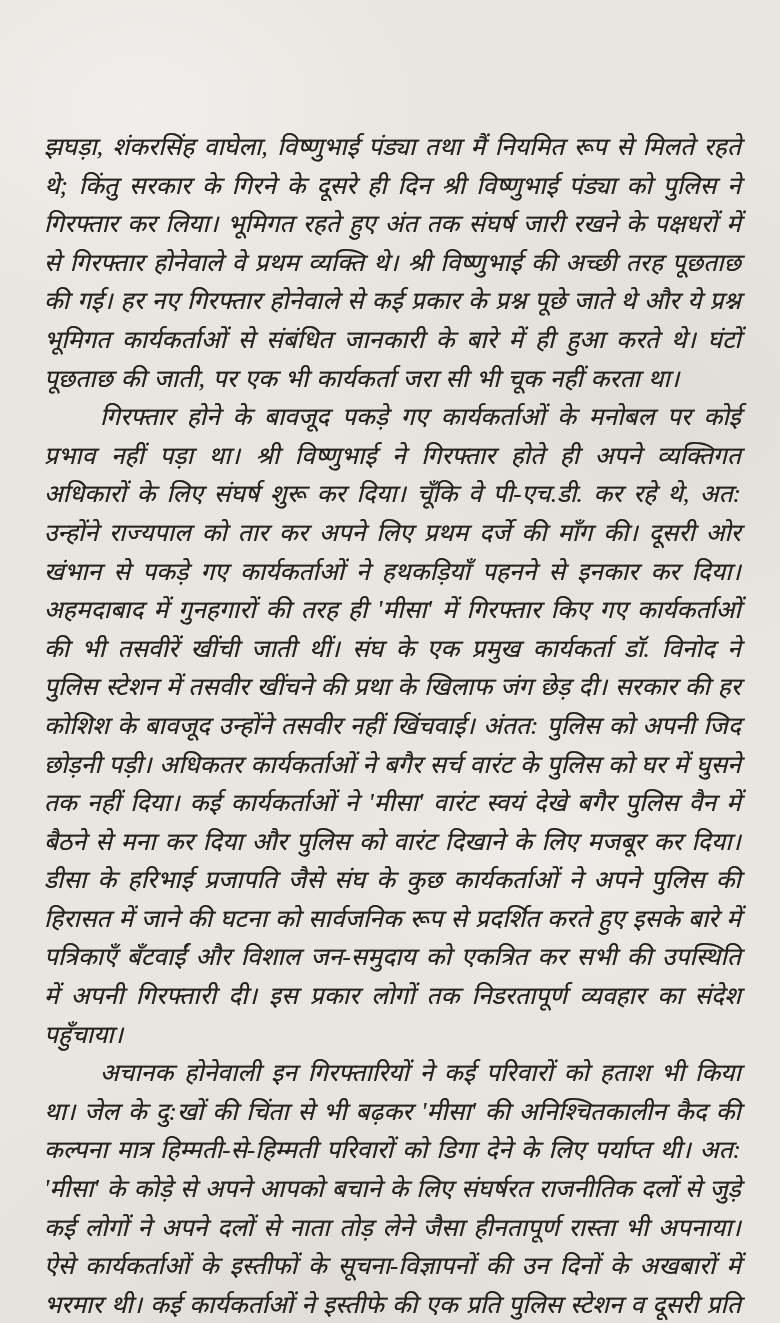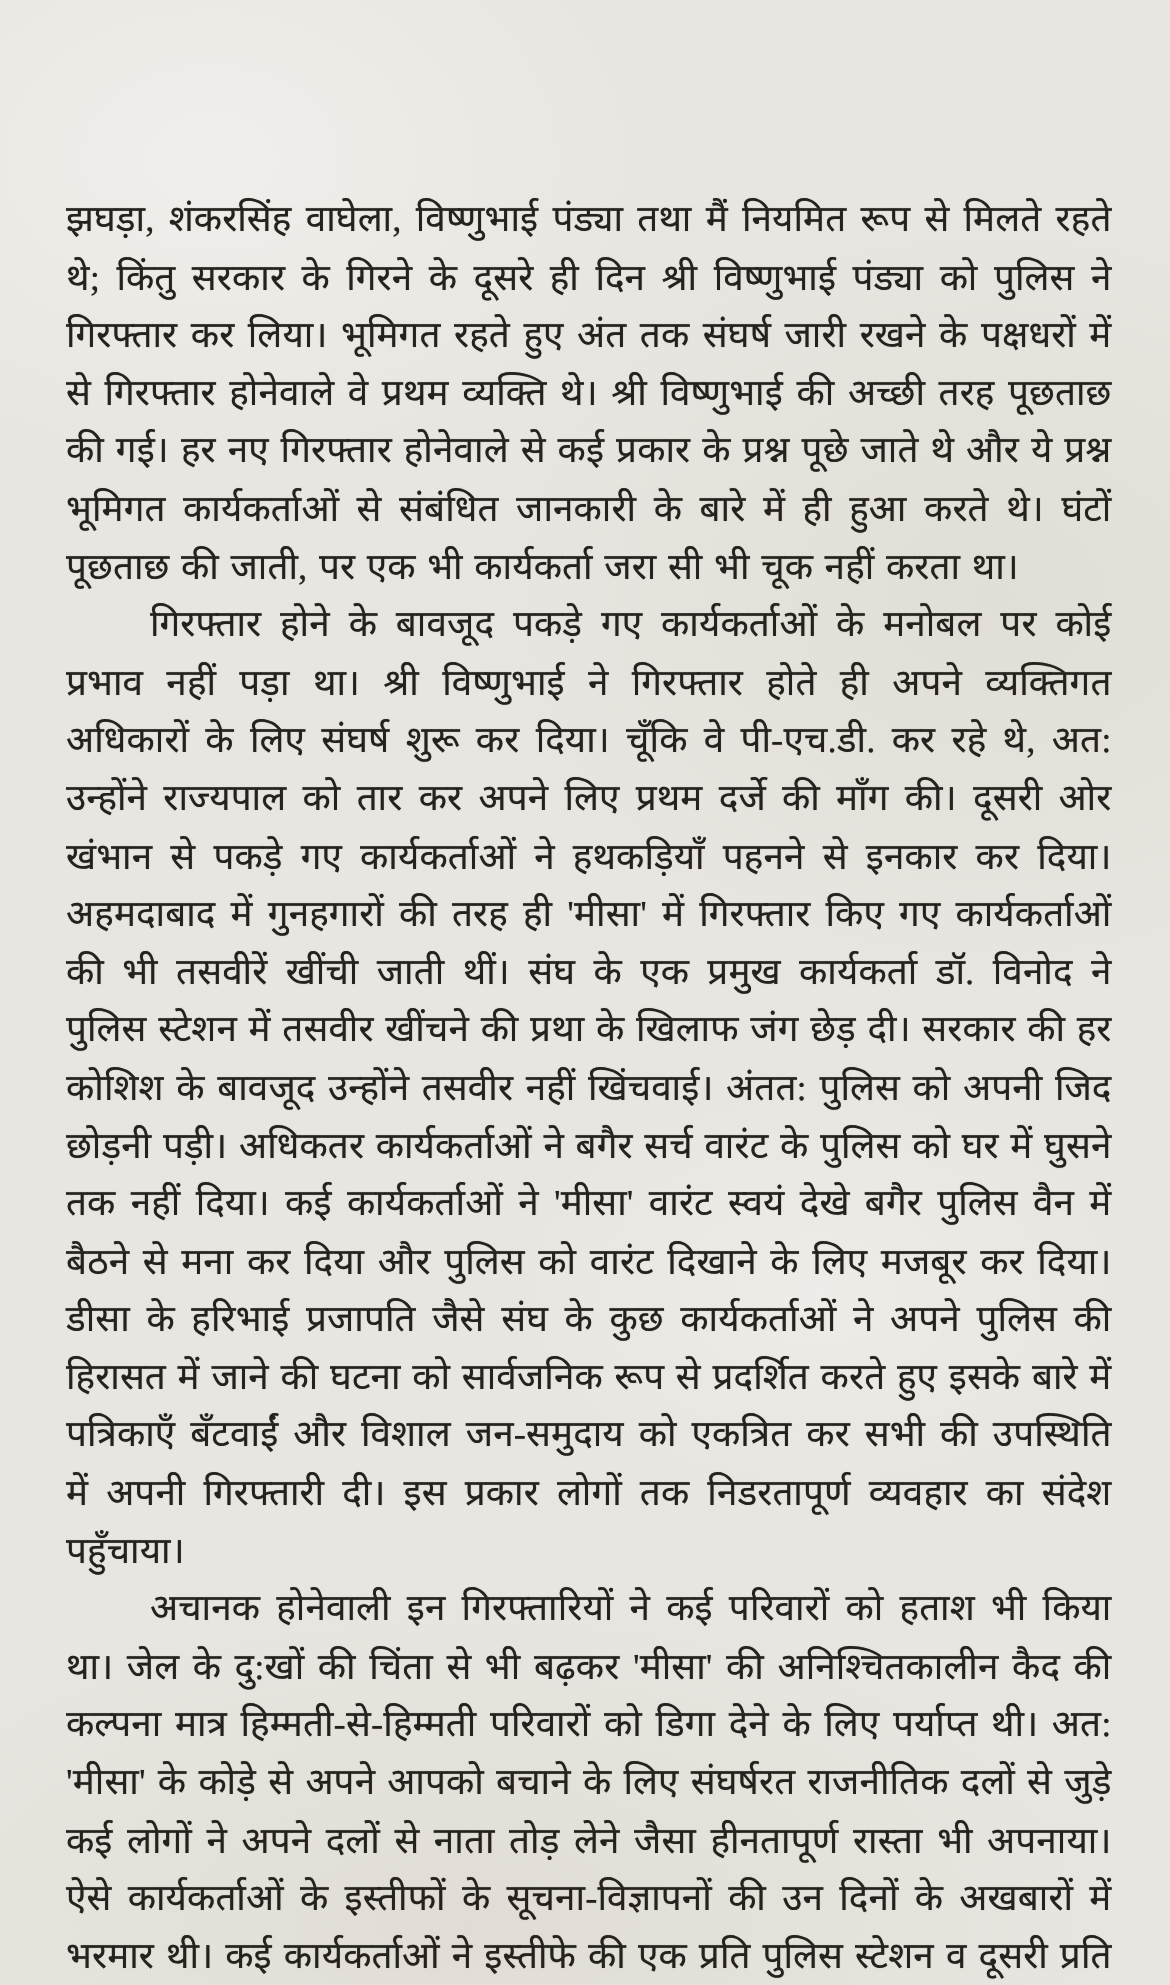--- a/index.html
+++ b/index.html
@@ -18,20 +18,21 @@
     background-image:
       radial-gradient(ellipse 420px 300px at 18% 8%, rgba(255,255,255,0.35), rgba(255,255,255,0) 70%),
       radial-gradient(ellipse 500px 380px at 85% 30%, rgba(210,205,196,0.35), rgba(210,205,196,0) 70%),
       radial-gradient(ellipse 600px 300px at 40% 97%, rgba(214,209,200,0.45), rgba(214,209,200,0) 75%),
       radial-gradient(ellipse 300px 200px at 70% 65%, rgba(255,255,255,0.25), rgba(255,255,255,0) 70%);
   }
 
   .page {
     position: absolute;
     inset: 0;
+    font-style: italic;
   }
 
   .text-block {
     position: absolute;
     left: 44px;
     top: 128px;
     width: 697px;
     color: #25221e;
   }
 

